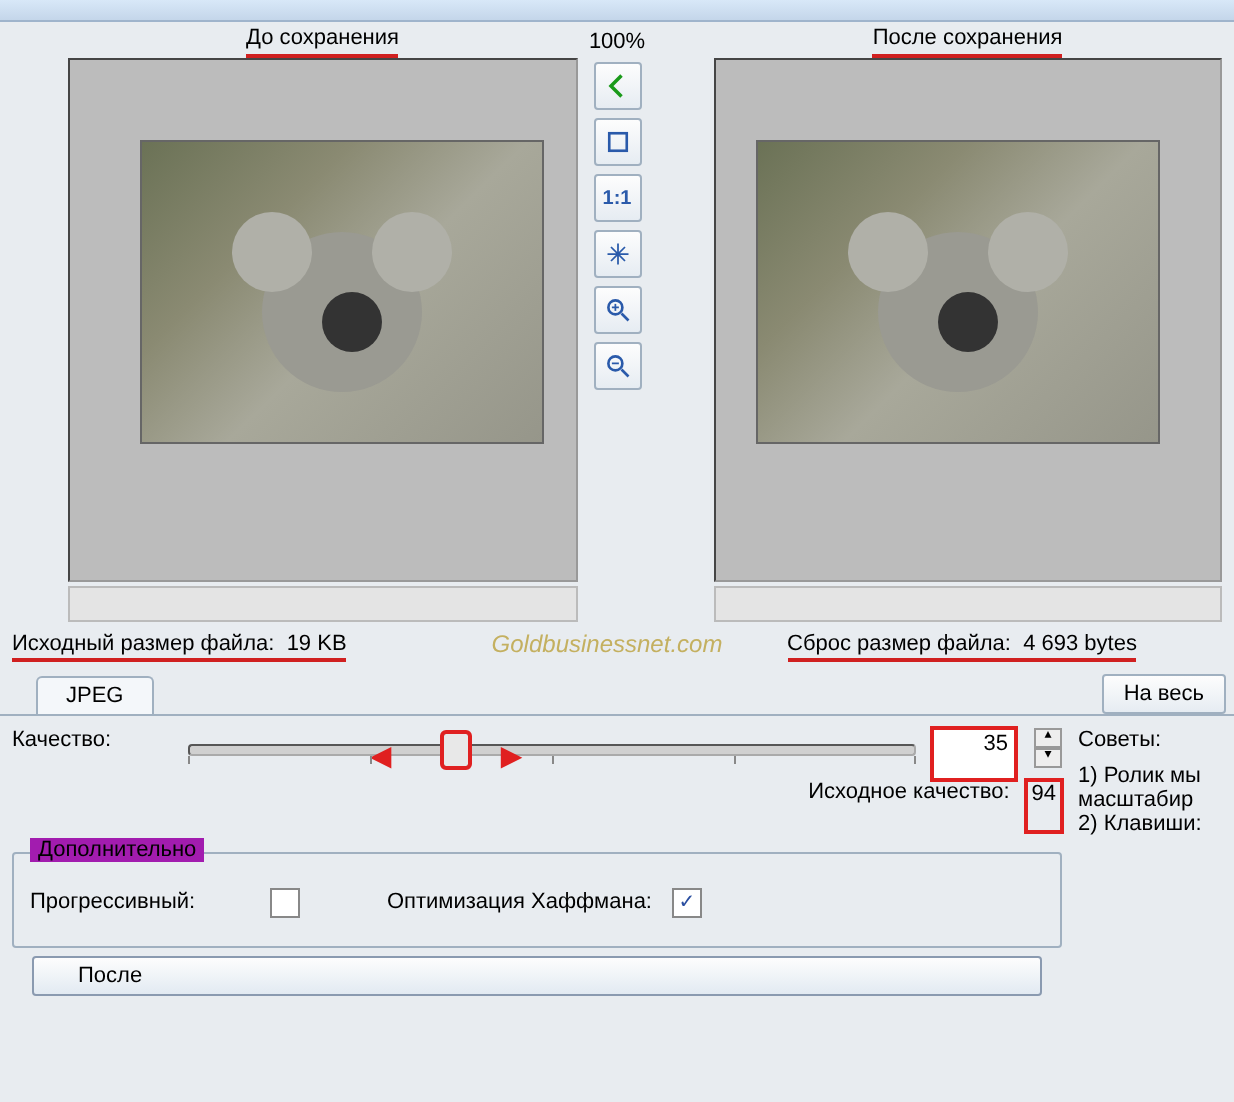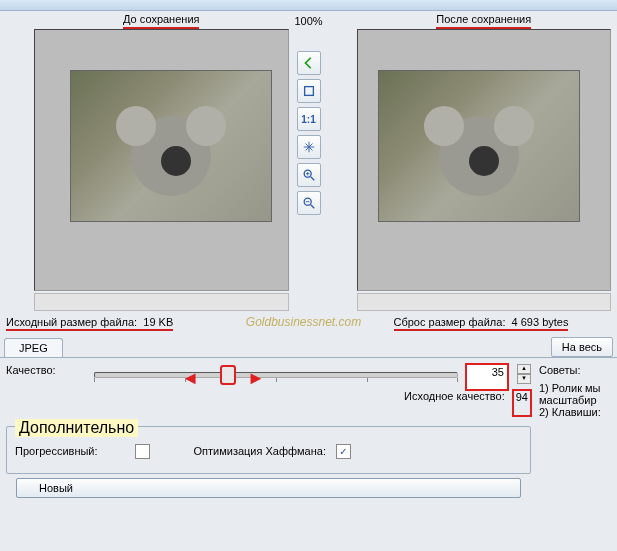--- a/index.html
+++ b/index.html
@@ -11,45 +11,45 @@
 .panel-label span{border-bottom:2px solid #d02020;padding-bottom:2px;}
 .canvas{margin:0 6px;height:260px;background:#bcbcbc;border:1px inset #999;position:relative;overflow:hidden;}
 .koala{position:absolute;left:35px;top:40px;width:200px;height:150px;background:linear-gradient(135deg,#6b7256 0%,#8a8a72 30%,#a8a89a 55%,#96968a 100%);border:1px solid #666;}
 .koala::before,.koala::after{content:"";position:absolute;border-radius:50%;background:#9a9a92;}
 .koala::before{width:80px;height:80px;left:60px;top:45px;} 
 .koala::after{width:30px;height:30px;left:90px;top:75px;background:#333;} 
 .ear{position:absolute;width:40px;height:40px;border-radius:50%;background:#b0b0a8;}
 .ear.l{left:45px;top:35px;}
 .ear.r{left:115px;top:35px;}
 .toolcol{width:28px;display:flex;flex-direction:column;align-items:center;padding-top:4px;gap:4px;}
-.zoomlabel{font-size:11px;text-align:right;margin-bottom:20px;}
+.zoomlabel{font-size:11px;text-align:right;margin-bottom:0;}
 .tbtn{width:22px;height:22px;border:1px solid #a0b0c0;background:linear-gradient(#fdfdfd,#e6ecf2);display:flex;align-items:center;justify-content:center;font-size:12px;border-radius:2px;cursor:pointer;text-align:center;}
 .tbtn svg{width:14px;height:14px;}
 .scrollbar-h{height:16px;margin:2px 6px 0;background:#e4e4e4;border:1px solid #bbb;}
 .inforow{display:flex;align-items:center;height:22px;padding:0 6px;font-size:11px;}
 .inforow .left,.inforow .right{flex:1;}
 .inforow .right{text-align:left;padding-left:10px;}
 .uline{border-bottom:2px solid #d02020;padding-bottom:1px;}
 .watermark{width:160px;text-align:center;color:#c4b060;font-style:italic;font-size:12px;}
 .tabrow{display:flex;align-items:flex-end;height:24px;border-bottom:1px solid #a0b0c0;padding-left:4px;gap:6px;}
-.tab{padding:3px 14px;border:1px solid #a0b0c0;border-bottom:none;background:#f4f7fa;border-radius:3px 3px 0 0;font-size:11px;}
+.tab{padding:3px 14px;border:1px solid #a0b0c0;border-bottom:none;background:#f4f7fa;border-radius:3px 3px 0 0;font-size:11px;margin-left:14px;}
 .bigbtn{margin-left:auto;margin-right:4px;padding:3px 10px;border:1px solid #a0b0c0;background:linear-gradient(#fdfdfd,#e6ecf2);border-radius:2px;font-size:11px;}
 .main{display:flex;padding:6px;gap:8px;}
 .settings{flex:1;}
 .qrow{display:flex;gap:8px;height:26px;position:relative;}
 .qlabel{width:80px;}
 .slider-wrap{flex:1;position:relative;height:20px;}
 .track{position:absolute;left:0;right:0;top:8px;height:4px;background:#d0d0d0;border:1px inset #aaa;border-radius:2px;}
 .thumb{position:absolute;top:2px;width:12px;height:16px;background:#e8e8e8;border:1px solid #888;border-radius:2px;}
 .arrow{position:absolute;top:4px;font-size:18px;color:#e02020;font-weight:bold;pointer-events:none;}
 .spin{width:34px;border:1px solid #888;padding:1px 3px;text-align:right;font-size:11px;background:#fff;}
 .spinbtns{display:inline-flex;flex-direction:column;margin-left:1px;}
 .spinbtns span{width:12px;height:8px;border:1px solid #999;background:#eee;font-size:7px;line-height:6px;text-align:center;}
 .group{border:1px solid #a0b0c0;border-radius:2px;padding:10px 8px 8px;position:relative;margin-top:10px;}
-.group-title{position:absolute;top:-8px;left:8px;background:#fef9c3;padding:0 4px;font-size:16px;}
+.group-title{position:absolute;top:-8px;left:8px;background:#a21caf;padding:0 4px;font-size:11px;}
 .formrow{display:flex;align-items:center;gap:10px;height:28px;}
 .formrow label{width:110px;}
 .formrow label.w2{width:160px;}
 .select{border:1px solid #888;background:#fff;padding:1px 18px 1px 4px;font-size:11px;position:relative;min-width:80px;}
 .select::after{content:"▾";position:absolute;right:4px;top:1px;font-size:10px;color:#555;}
 .chk{width:13px;height:13px;border:1px solid #888;background:#fff;display:inline-flex;align-items:center;justify-content:center;font-size:10px;color:#2a4ea0;}
 .side{width:72px;font-size:11px;overflow:hidden;}
 .side-title{margin-bottom:6px;}
 .okrow{margin-top:36px;display:flex;gap:6px;}
 .btn{padding:3px 12px;border:1px solid #8a9ab0;background:linear-gradient(#fdfdfd,#e2eaf2);border-radius:2px;font-size:11px;}
@@ -167,21 +167,21 @@
       <div class="group-title">Дополнительно</div>
       <div class="formrow">
         <label>Прогрессивный:</label>
         <div class="chk"></div>
         <label class="w2" style="margin-left:6px;text-align:right;">Оптимизация Хаффмана:</label>
         <div class="chk">✓</div>
       </div>
     </div>
 
     <div class="resetrow">
-      <div class="btn" style="padding:3px 22px;">Новый</div>
+      <div class="btn" style="padding:3px 22px;">После</div>
     </div>
   </div>
 
   <div class="side">
     <div class="side-title">Советы:</div>
     <div>1) Ролик мы</div>
     <div>масштабир</div>
     <div>2) Клавиши:</div>
 
     <div class="okrow">

